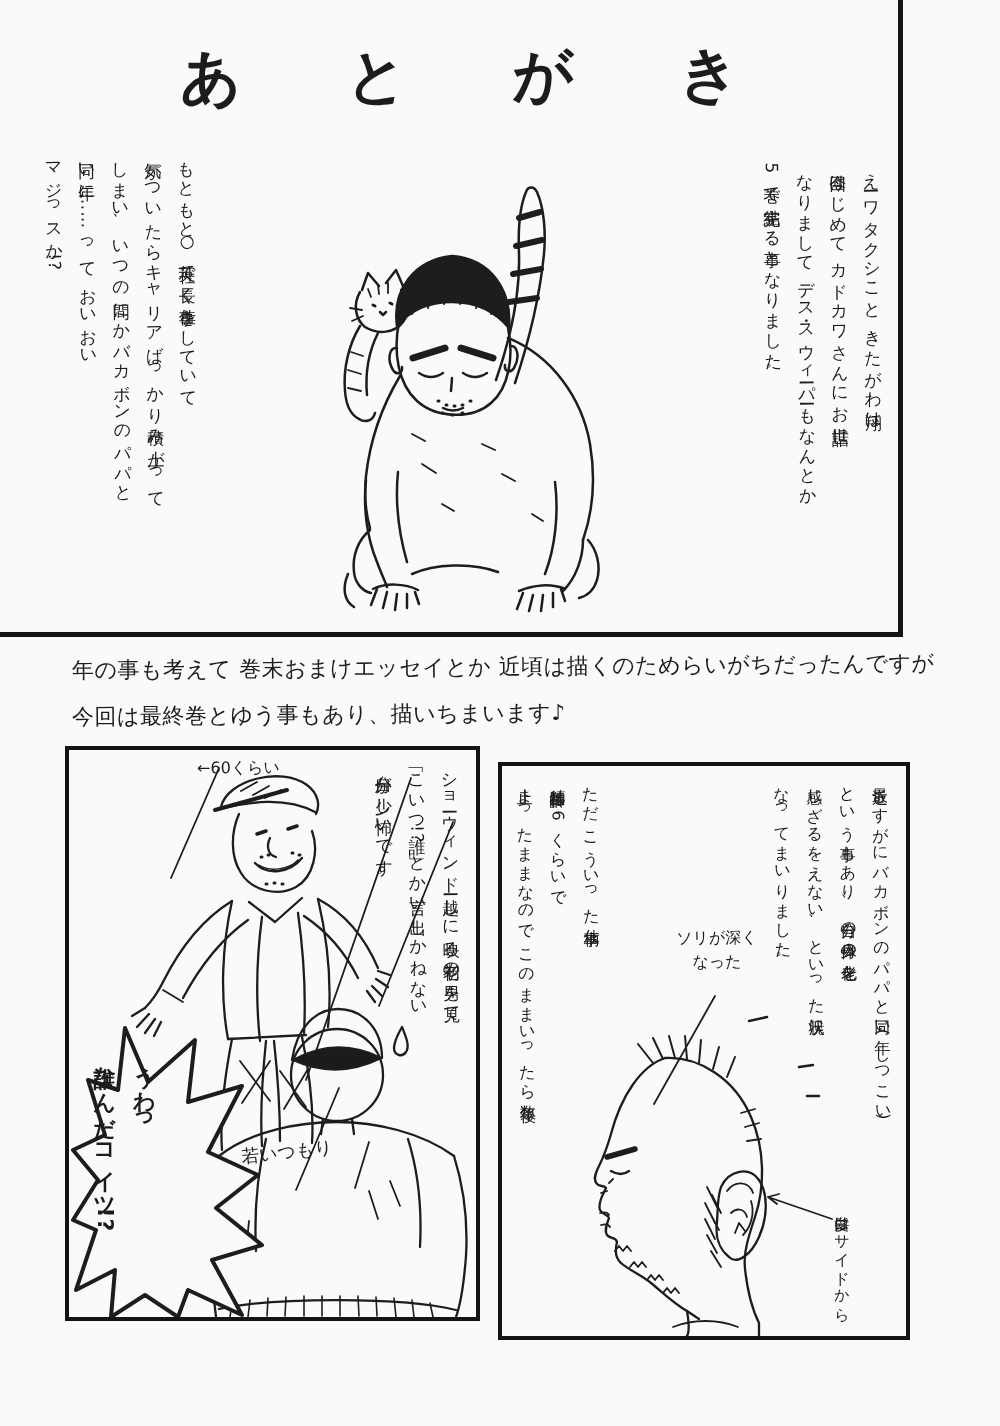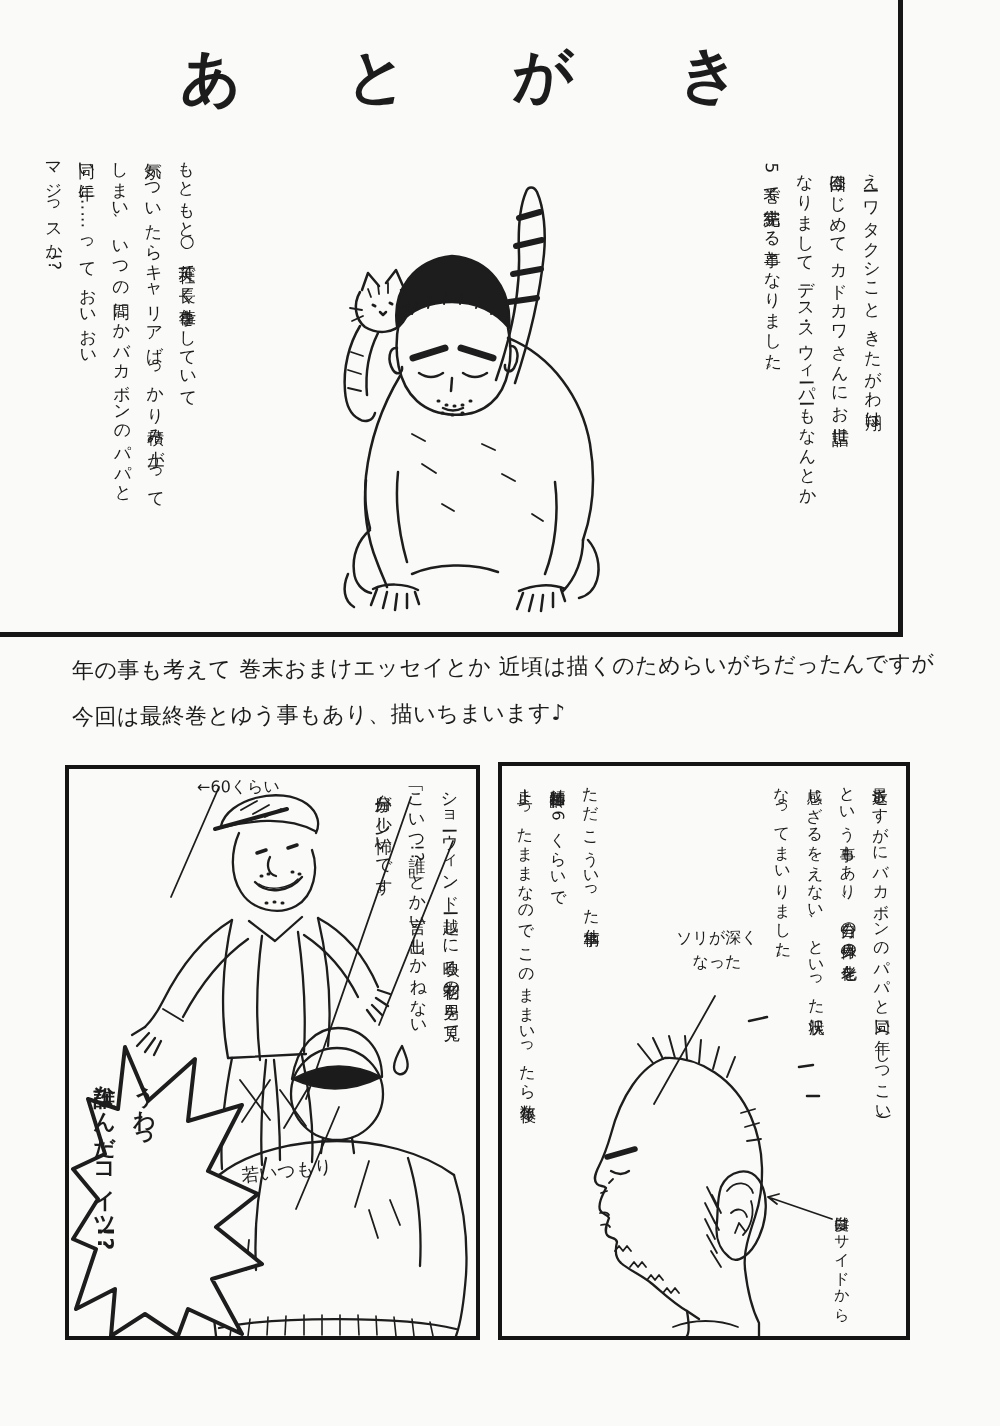--- a/index.html
+++ b/index.html
@@ -109,21 +109,21 @@
       <path d="M48,432 C42,446 44,459 54,465"></path>
       <path d="M288,398 C297,408 301,424 297,438 C294,448 287,454 279,456"></path>
       <path d="M122,322 L136,331 M142,362 L154,369 M202,332 L215,339 M182,302 L195,308 M232,372 L243,379 M112,292 L125,299" stroke-width="1.8"></path>
       <path d="M112,432 C134,422 172,420 198,430"></path>
     </g>
   </svg>
 
   <div class="abs mid-line" style="left:72px;top:652px;">年の事も考えて 巻末おまけエッセイとか 近頃は描くのためらいがちだったんですが</div>
   <div class="abs mid-line" style="left:72px;top:700px;">今回は最終巻とゆう事もあり、描いちまいます♪</div>
 
-  <div class="panel" style="left:65px;top:765px;width:415px;height:575px;">
+  <div class="panel" style="left:65px;top:746px;width:415px;height:575px;">
 
     <svg class="abs" style="left:0;top:0;" width="407" height="567" viewBox="0 0 407 567">
       <g class="sketch" stroke-width="2.3">
 
         <path d="M342,28 L237,330 M384,72 L310,256 M150,18 L102,128 M270,338 L227,440 M300,392 L286,438" stroke-width="1.8"></path>
 
         <path d="M146,60 L218,40" stroke-width="4"></path>
         <path d="M152,57 C158,30 212,16 238,35 C250,44 251,56 247,64"></path>
         <path d="M172,41 L188,32 M184,45 L200,36 M196,48 L212,40" stroke-width="1.8"></path>
         <path d="M150,59 C180,52 216,46 246,62"></path>

